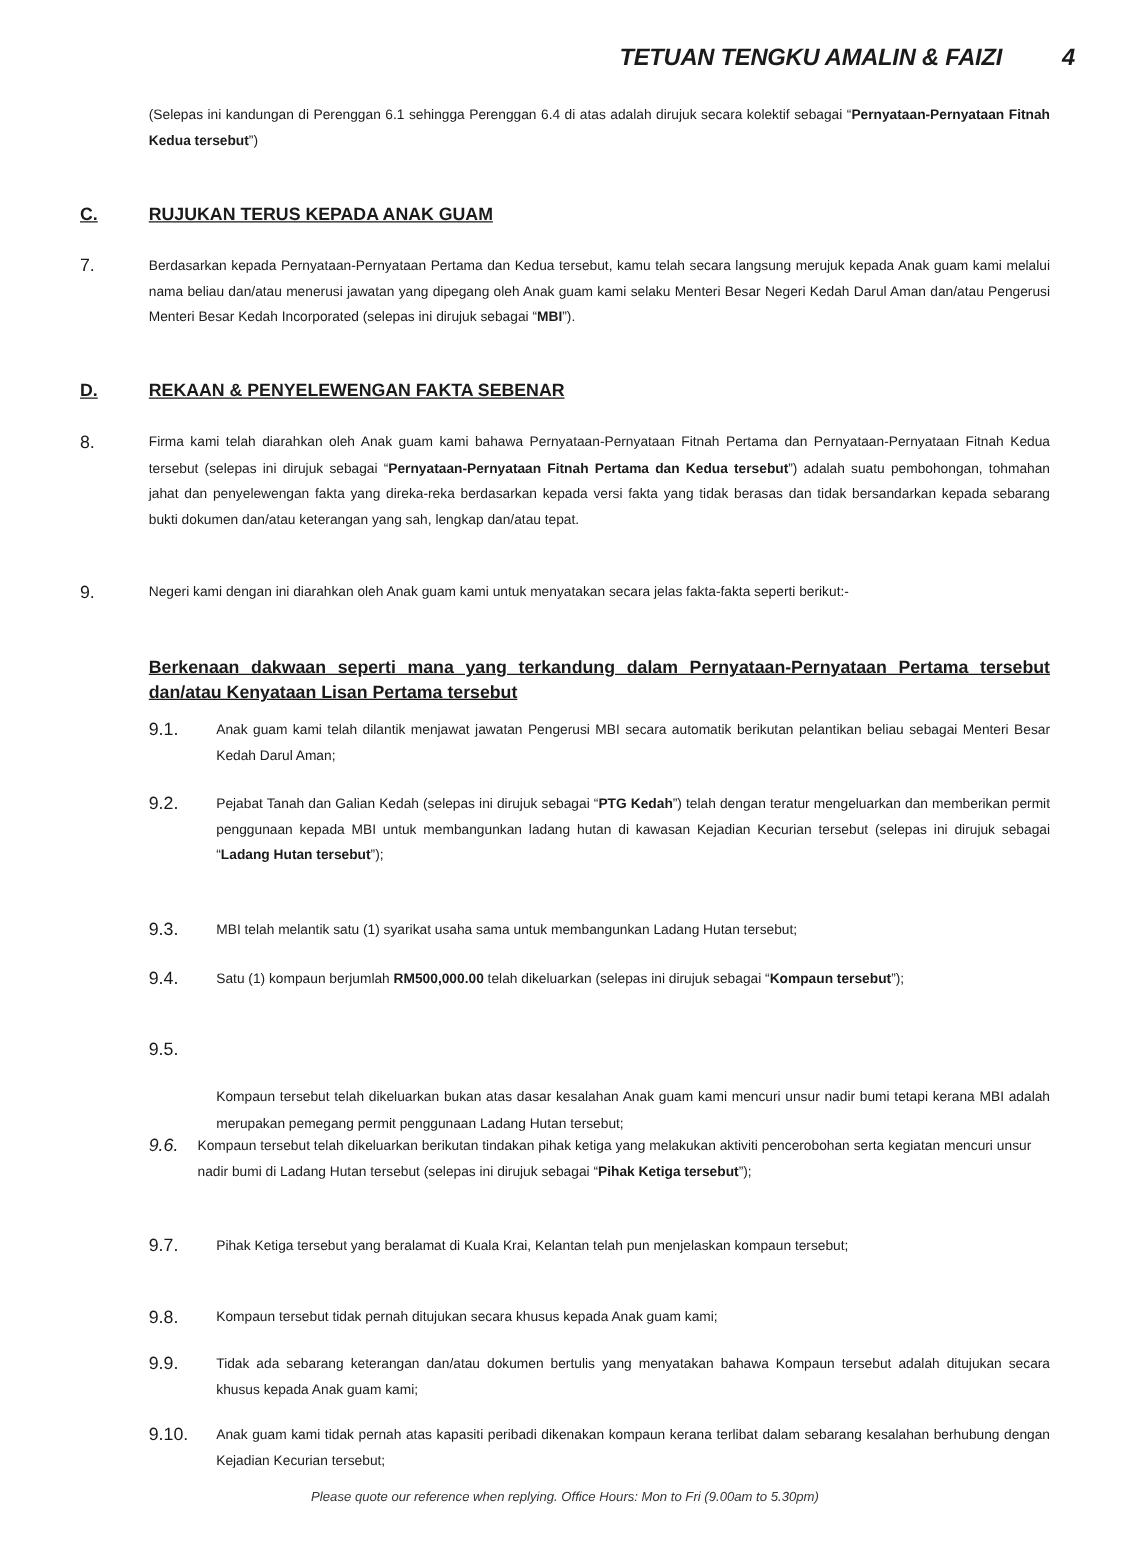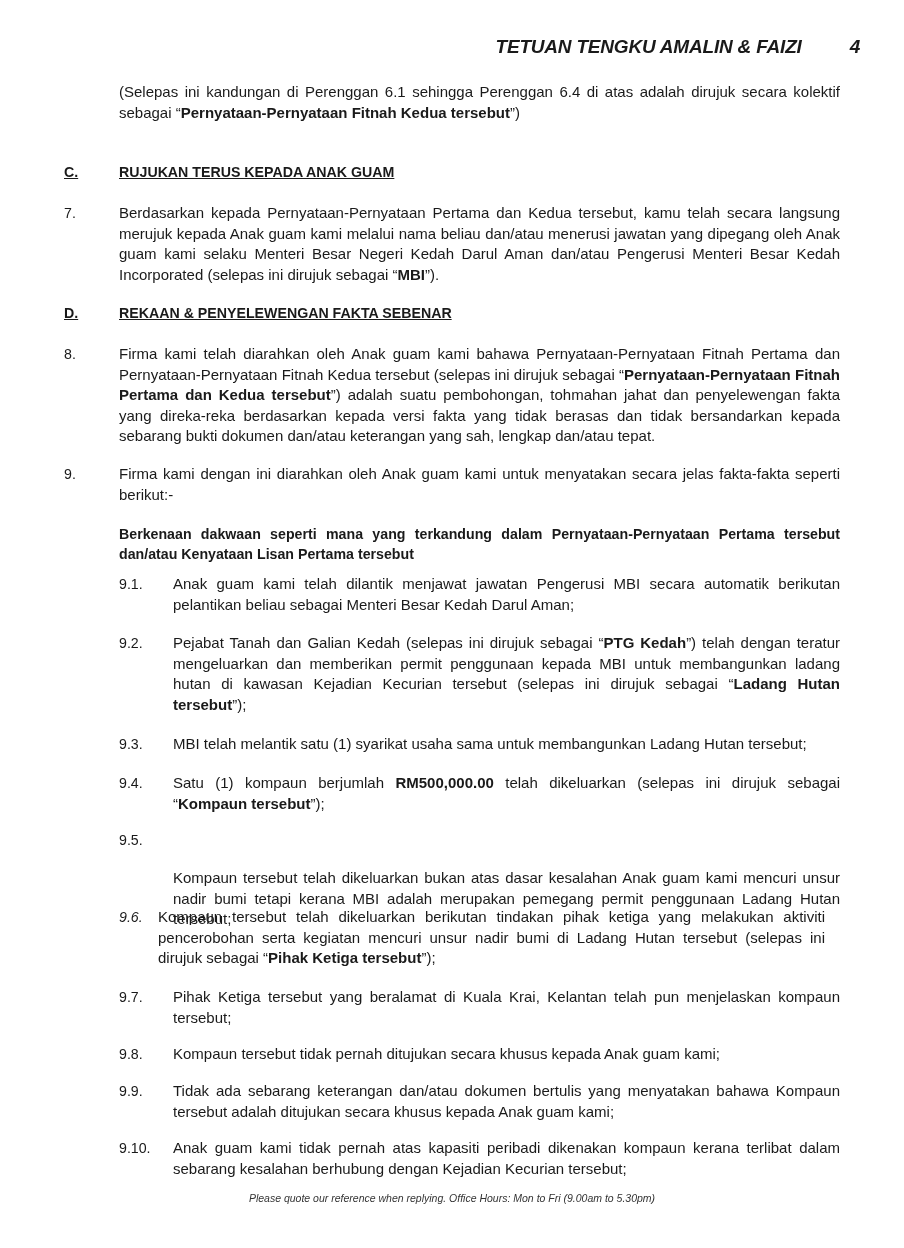--- a/index.html
+++ b/index.html
@@ -1,27 +1,27 @@
 <!DOCTYPE html>
 <html><head>
 <meta charset="utf-8">
 <style>
   html, body { margin: 0; padding: 0; background: #ffffff; }
   body { width: 904px; height: 1248px; position: relative; overflow: hidden;
          font-family: "Liberation Sans", sans-serif; color: #1a1a1a; }
   .page { position: absolute; left: 0; top: 0; width: 904px; height: 1248px; }
   .header { position: absolute; top: 36px; right: 44px; font-style: italic; font-weight: bold;
             font-size: 19px; letter-spacing: -0.2px; display: flex; gap: 48px; }
-  .txt { font-size: 15px; line-height: 20.5px; text-align: justify; }
+  .txt { font-size: 11px; line-height: 20.5px; text-align: justify; }
   .txt b { font-weight: bold; }
   .block { position: absolute; }
   .num { position: absolute; font-size: 14.2px; line-height: 20.5px; }
   .heading { position: absolute; font-weight: bold; font-size: 14.2px; text-decoration: underline; }
   .subhead { position: absolute; font-weight: bold; font-size: 14.2px; line-height: 20px;
-             text-align: justify; }
+             text-decoration: underline; text-align: justify; }
   .footer { position: absolute; top: 1192px; left: 0; width: 904px; text-align: center;
             font-style: italic; font-size: 10.5px; color: #333; }
 </style>
 </head>
 <body>
 
 <div class="page">
 
   <div class="header">
     <span>TETUAN TENGKU AMALIN &amp; FAIZI</span>
@@ -42,21 +42,21 @@
 
   <div class="heading" style="left:64px; top:305px;">D.</div>
   <div class="heading" style="left:119px; top:305px;">REKAAN &amp; PENYELEWENGAN FAKTA SEBENAR</div>
 
   <div class="num" style="left:64px; top:344px;">8.</div>
   <div class="block txt" style="left:119px; top:344px; width:721px;">
     <span>Firma kami telah diarahkan oleh Anak guam kami bahawa Pernyataan-Pernyataan Fitnah Pertama dan Pernyataan-Pernyataan Fitnah Kedua tersebut (selepas ini dirujuk sebagai “</span><b>Pernyataan-Pernyataan Fitnah Pertama dan Kedua tersebut</b><span>”) adalah suatu pembohongan, tohmahan jahat dan penyelewengan fakta yang direka-reka berdasarkan kepada versi fakta yang tidak berasas dan tidak bersandarkan kepada sebarang bukti dokumen dan/atau keterangan yang sah, lengkap dan/atau tepat.</span>
   </div>
 
   <div class="num" style="left:64px; top:464px;">9.</div>
-  <div class="block txt" style="left:119px; top:464px; width:721px;">Firma kami dengan ini diarahkan oleh Anak guam kami untuk menyatakan secara jelas fakta-fakta seperti berikut:-</div>
+  <div class="block txt" style="left:119px; top:464px; width:721px;">Negeri kami dengan ini diarahkan oleh Anak guam kami untuk menyatakan secara jelas fakta-fakta seperti berikut:-</div>
 
   <div class="subhead" style="left:119px; top:524px; width:721px;">Berkenaan dakwaan seperti mana yang terkandung dalam Pernyataan-Pernyataan Pertama tersebut dan/atau Kenyataan Lisan Pertama tersebut</div>
 
   <div id="items">
       <div class="num" style="left: 119px; top: 574px;">9.1.</div>
       <div class="block txt" style="left: 173px; top: 574px; width: 667px;"><span>Anak guam kami telah dilantik menjawat jawatan Pengerusi MBI secara automatik berikutan pelantikan beliau sebagai Menteri Besar Kedah Darul Aman;</span><b></b><span></span><b></b><span></span></div>
       <div class="num" style="left: 119px; top: 633px;">9.2.</div>
       <div class="block txt" style="left: 173px; top: 633px; width: 667px;"><span>Pejabat Tanah dan Galian Kedah (selepas ini dirujuk sebagai “</span><b>PTG Kedah</b><span>”) telah dengan teratur mengeluarkan dan memberikan permit penggunaan kepada MBI untuk membangunkan ladang hutan di kawasan Kejadian Kecurian tersebut (selepas ini dirujuk sebagai “</span><b>Ladang Hutan tersebut</b><span>”);</span></div>
       <div class="num" style="left: 119px; top: 734px;">9.3.</div>
       <div class="block txt" style="left: 173px; top: 734px; width: 667px;"><span>MBI telah melantik satu (1) syarikat usaha sama untuk membangunkan Ladang Hutan tersebut;</span><b></b><span></span><b></b><span></span></div>

